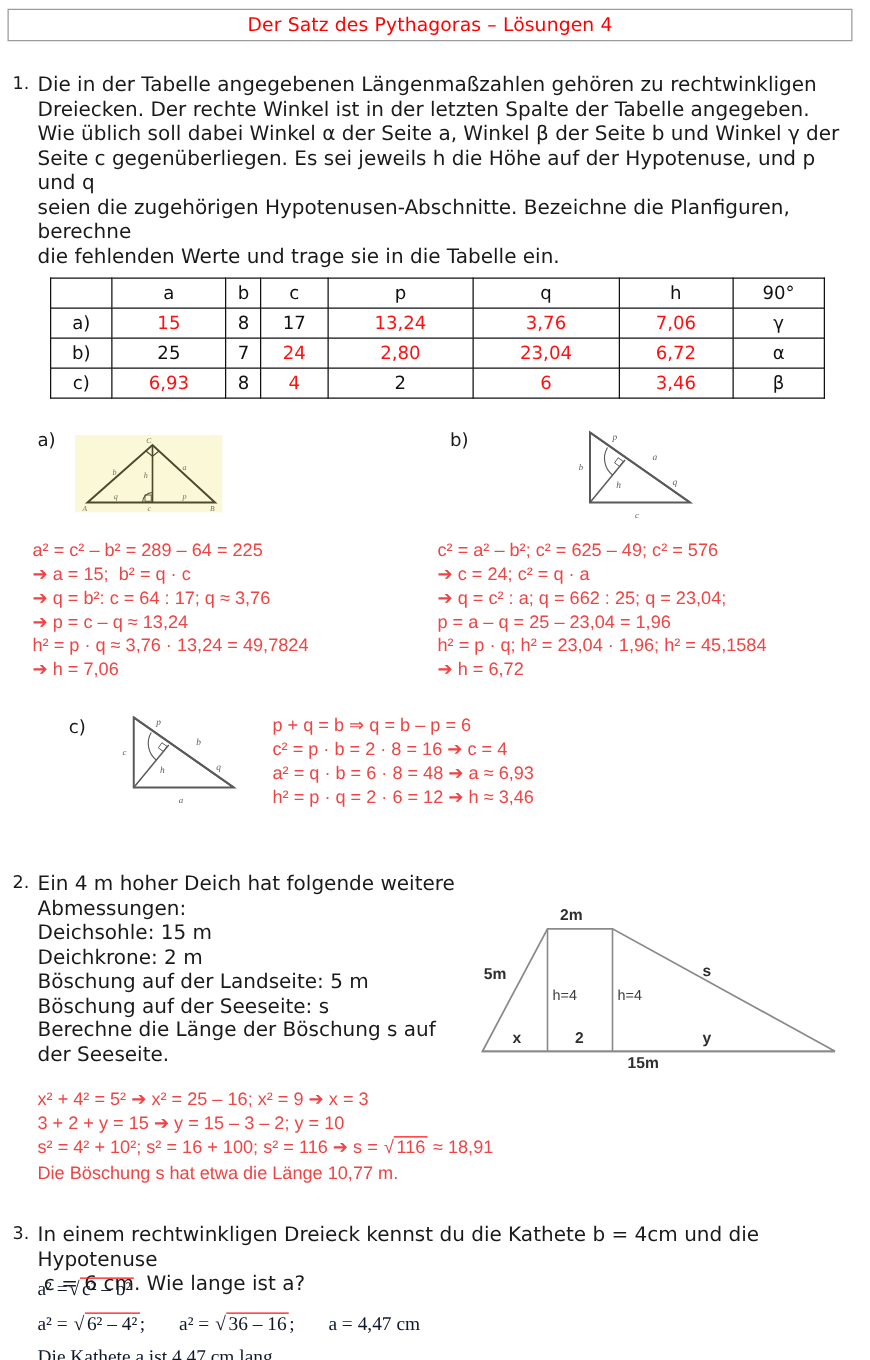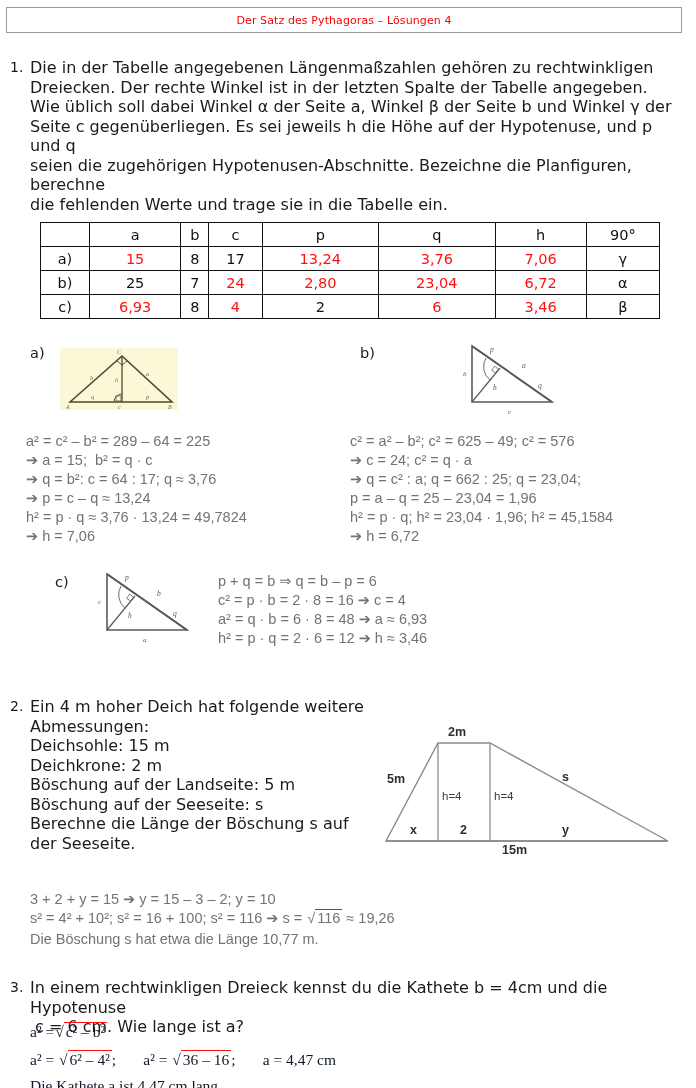--- a/index.html
+++ b/index.html
@@ -31,37 +31,37 @@
     height: 26px;
     border: 1.5px solid #9b9b9b;
     box-sizing: border-box;
     display: flex;
     align-items: center;
     justify-content: center;
     background: #ffffff;
   }
   .title-text {
     color: #ff0000;
-    font-size: 11px;
+    font-size: 15px;
     font-family: "DejaVu Sans", sans-serif;
     letter-spacing: 0.1px;
     white-space: nowrap;
   }
 
   
   .blk {
     position: absolute;
     font-size: 16px;
     line-height: 19.5px;
     color: #1a1a1a;
     white-space: pre-wrap;
   }
   .mono-red {
     position: absolute;
-    color: #737373;
+    color: #ef4444;
     font-family: "Liberation Sans", sans-serif;
     font-size: 14.5px;
     line-height: 19.5px;
     white-space: pre;
   }
   .q-num {
     position: absolute;
     font-size: 14px;
     line-height: 19.5px;
     color: #1a1a1a;
@@ -305,25 +305,26 @@
       <text class="dike-lbl-b" x="190" y="66">s</text>
       <text class="dike-lbl" x="70" y="85">h=4</text>
       <text class="dike-lbl" x="122" y="85">h=4</text>
       <text class="dike-lbl-b" x="38" y="119">x</text>
       <text class="dike-lbl-b" x="88" y="119">2</text>
       <text class="dike-lbl-b" x="190" y="119">y</text>
       <text class="dike-lbl-b" x="130" y="139">15m</text>
     </svg>
   </div>
 
+  <div class="mono-red" style="left:30px; top:871px;">x² + 4² = 5² ➔ x² = 25 – 16; x² = 9 ➔ x = 3</div>
   <div class="mono-red" style="left:30px; top:890px;">3 + 2 + y = 15 ➔ y = 15 – 3 – 2; y = 10</div>
   <div class="mono-red" style="left:30px; top:909px; display:flex; align-items:baseline;">
     <span>s² = 4² + 10²; s² = 16 + 100; s² = 116 ➔ s = </span>
     <span class="sqrt-wrap">√<span class="radicand">116</span></span>
-    <span> ≈ 19,26</span>
+    <span> ≈ 18,91</span>
   </div>
   <div class="mono-red" style="left:30px; top:930px;">Die Böschung s hat etwa die Länge 10,77 m.</div>
 
   <div class="q-num" style="left:10px; top:978px;">3.</div>
   <div class="blk" style="left:30px; top:978px; width:660px;">In einem rechtwinkligen Dreieck kennst du die Kathete b = 4cm und die Hypotenuse
  c = 6 cm. Wie lange ist a?</div>
 
   <div class="serif-red" style="position:absolute; left:30px; top:1022px; display:flex; align-items:baseline;">
     <span>a² = </span>
     <span class="sqrt-wrap">√<span class="radicand">c² – b²</span></span>

